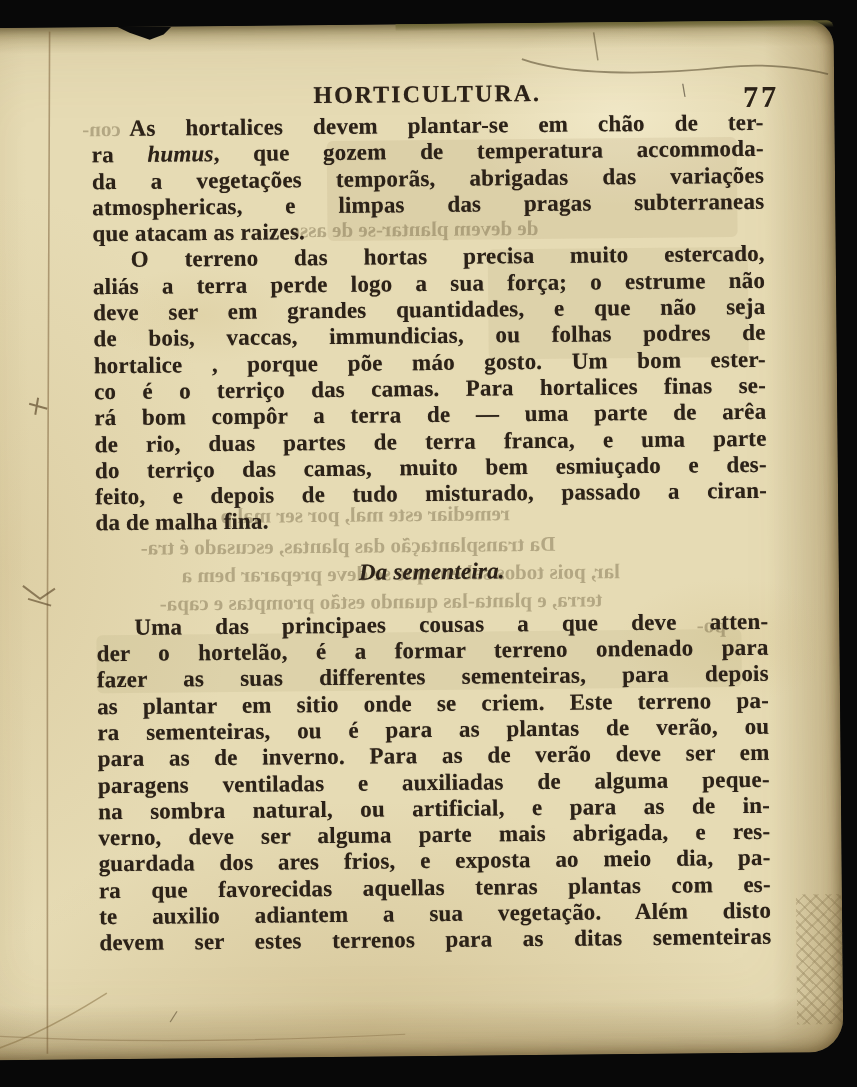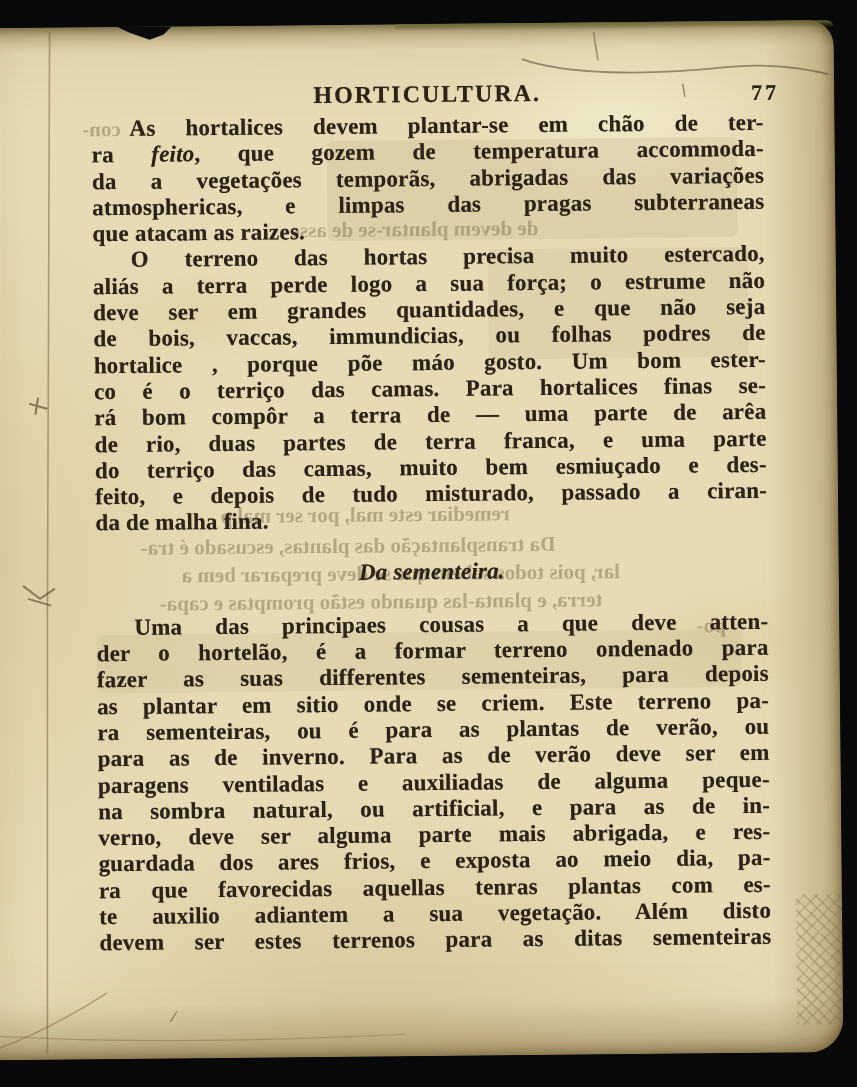--- a/index.html
+++ b/index.html
@@ -45,21 +45,21 @@
   }
   .smudge{position:absolute;background:rgba(160,145,100,.14);border-radius:6px;}
   .overlay{position:absolute;left:0;top:0;pointer-events:none;}
   .content{position:absolute;left:165px;top:56px;width:672px;color:#2c2218;}
   .header-row{position:relative;height:28px;}
   .title{
     text-align:center;font-size:24px;font-weight:bold;letter-spacing:2px;
     line-height:28px;text-shadow:0 0 .7px rgba(40,30,20,.55);
   }
   .pagenum{
-    position:absolute;right:-16px;top:3px;font-size:22px;font-weight:bold;
+    position:absolute;right:-16px;top:3px;font-size:30px;font-weight:bold;
     letter-spacing:3px;text-shadow:0 0 .6px rgba(40,30,20,.5);
   }
   .stray-title{
     position:absolute;left:590px;top:2px;font-size:19px;opacity:.55;
     transform:rotate(10deg);font-weight:bold;
   }
   .bodytext{margin-top:5px;font-size:23px;font-weight:bold;
     text-shadow:0 0 .7px rgba(40,30,20,.5);letter-spacing:.2px;}
   .bl{height:26.3px;line-height:26.3px;white-space:nowrap;overflow:visible;}
   .j{text-align:justify;text-align-last:justify;white-space:normal;}
@@ -101,21 +101,21 @@
   <div class="content">
     <div class="header-row">
       <div class="title">HORTICULTURA.</div>
       <div class="stray-title">\</div>
       <div class="pagenum">77</div>
     </div>
 
     <div class="bodytext">
 
       <div class="bl j ind">As hortalices devem plantar-se em chão de ter-</div>
-      <div class="bl j"><span>ra </span><span class="it">feito</span><span>, que gozem de temperatura accommoda-</span></div>
+      <div class="bl j"><span>ra </span><span class="it">humus</span><span>, que gozem de temperatura accommoda-</span></div>
       <div class="bl j">da a vegetações temporãs, abrigadas das variações</div>
       <div class="bl j">atmosphericas, e limpas das pragas subterraneas</div>
       <div class="bl">que atacam as raizes.</div>
 
       <div class="bl j ind">O terreno das hortas precisa muito estercado,</div>
       <div class="bl j">aliás a terra perde logo a sua força; o estrume não</div>
       <div class="bl j">deve ser em grandes quantidades, e que não seja</div>
       <div class="bl j">de bois, vaccas, immundicias, ou folhas podres de</div>
       <div class="bl j">hortalice , porque põe máo gosto. Um bom ester-</div>
       <div class="bl j">co é o terriço das camas. Para hortalices finas se-</div>

